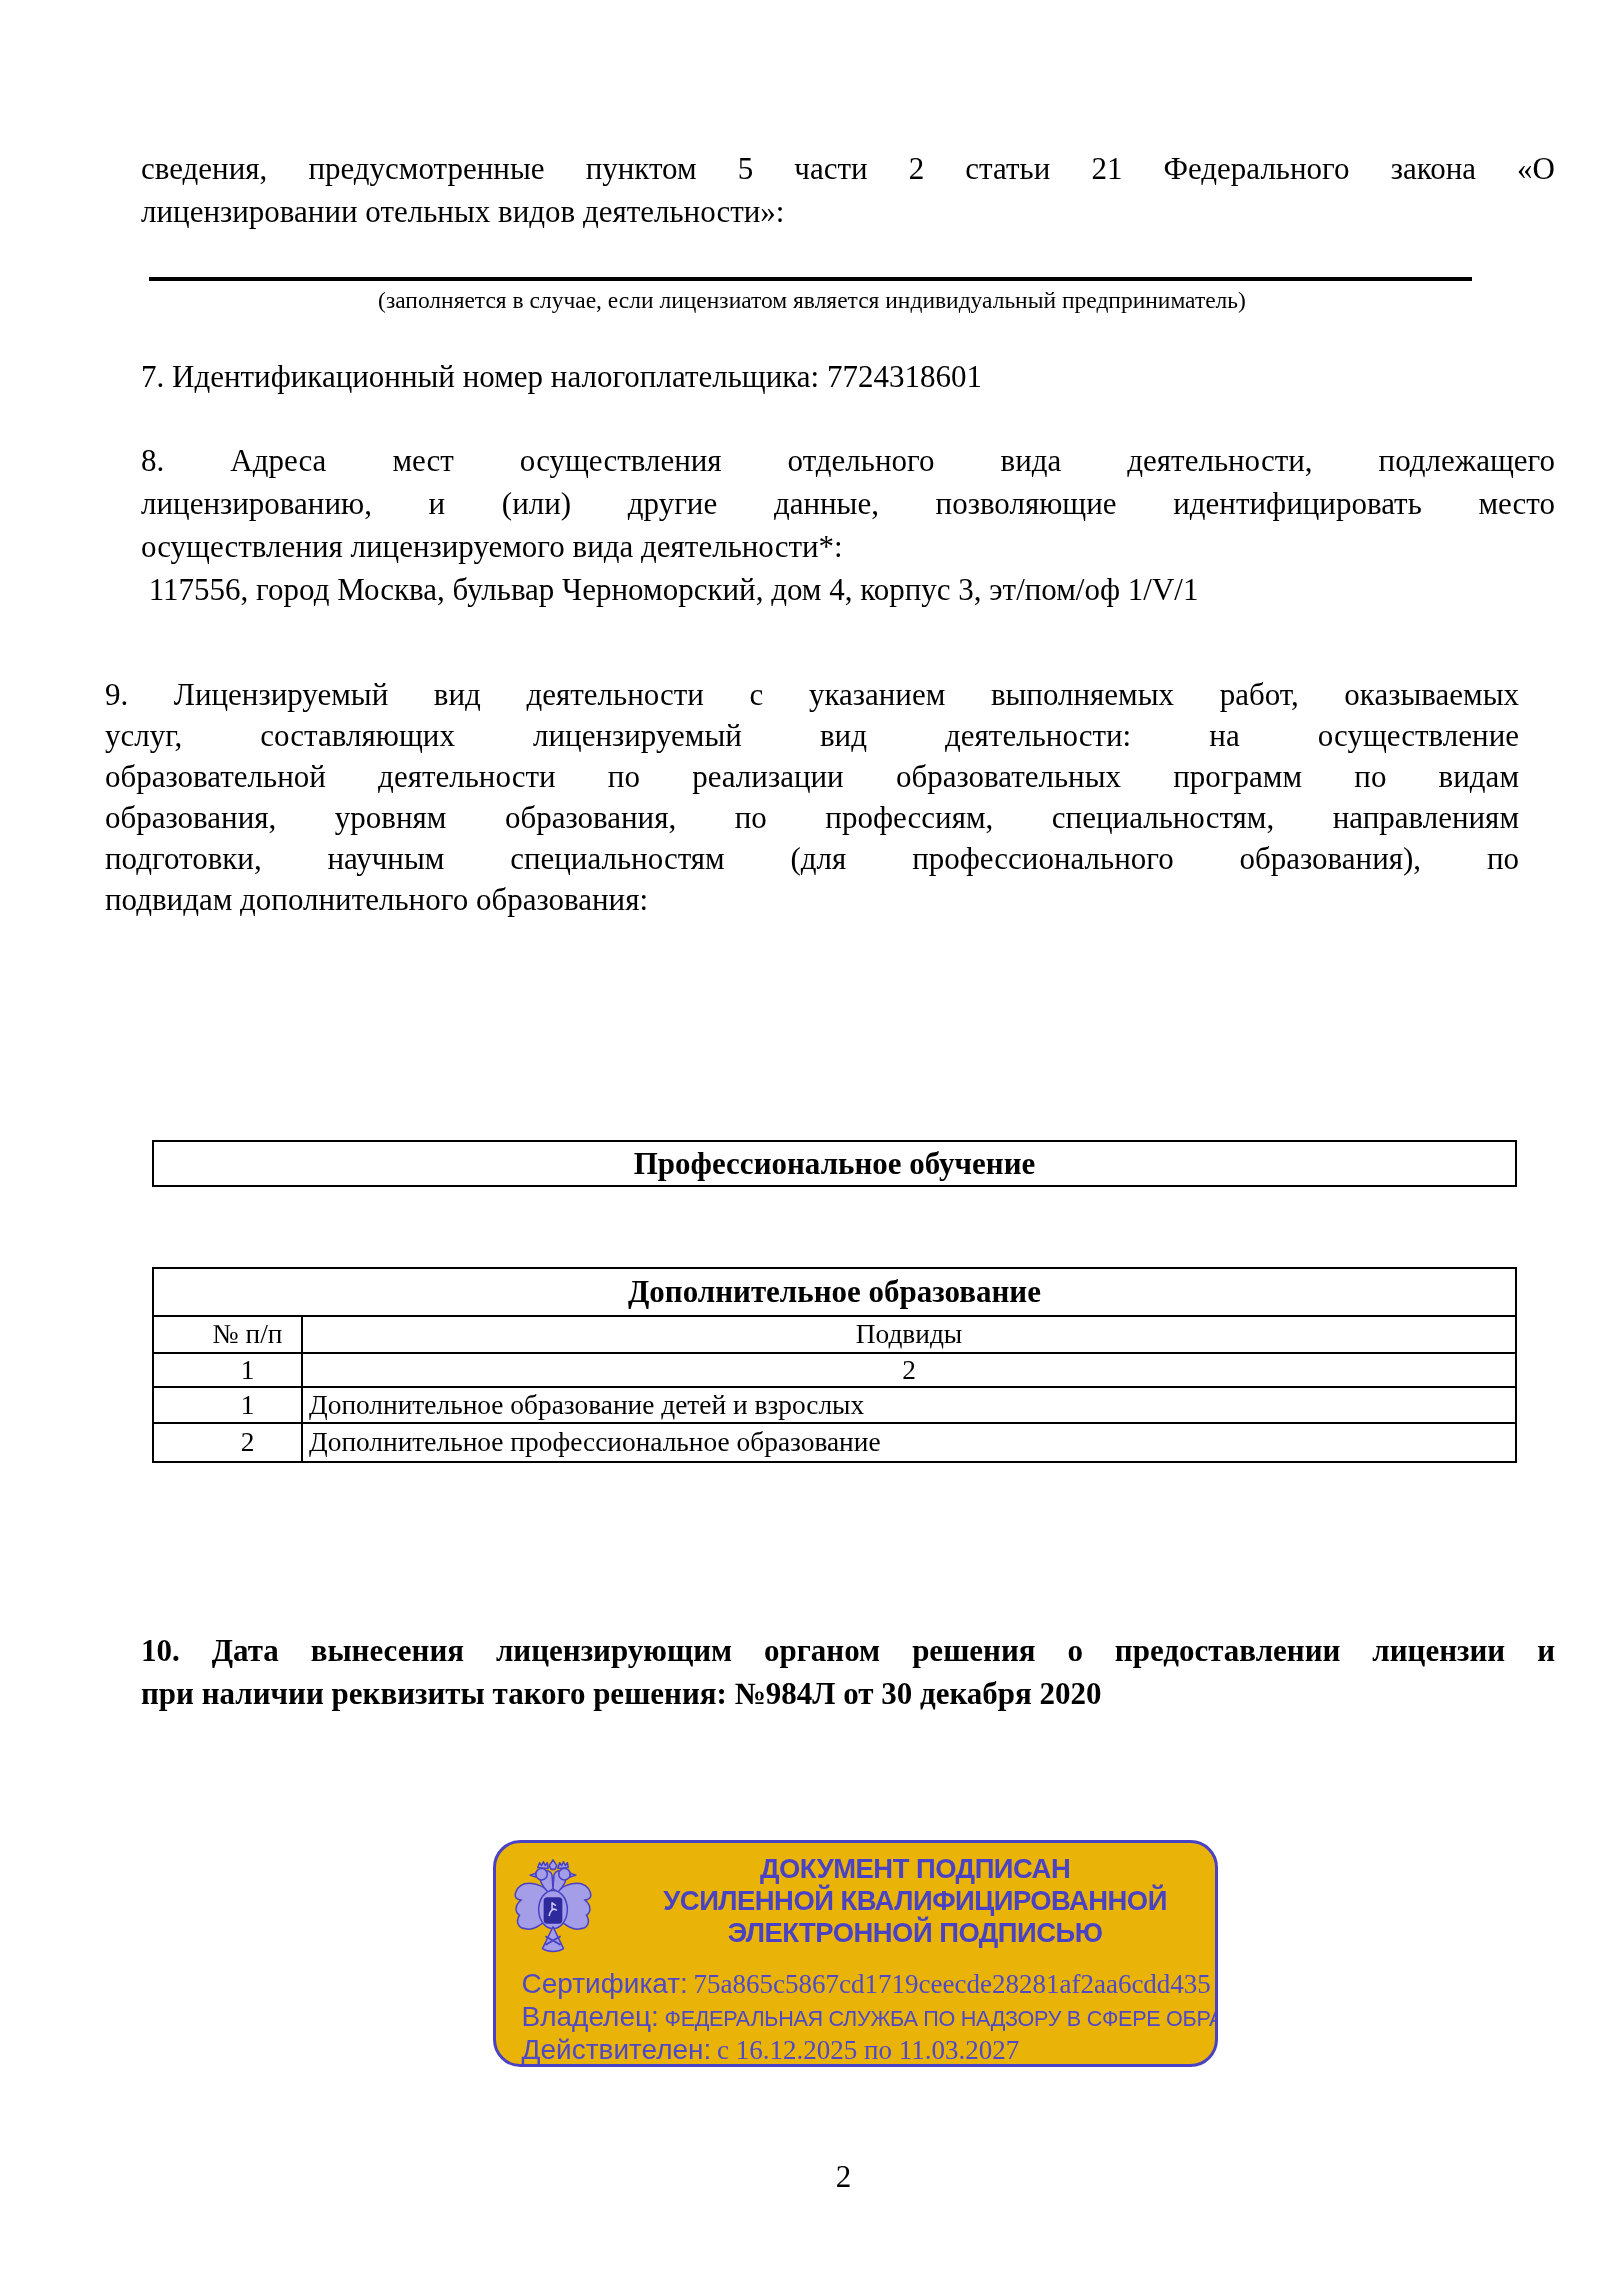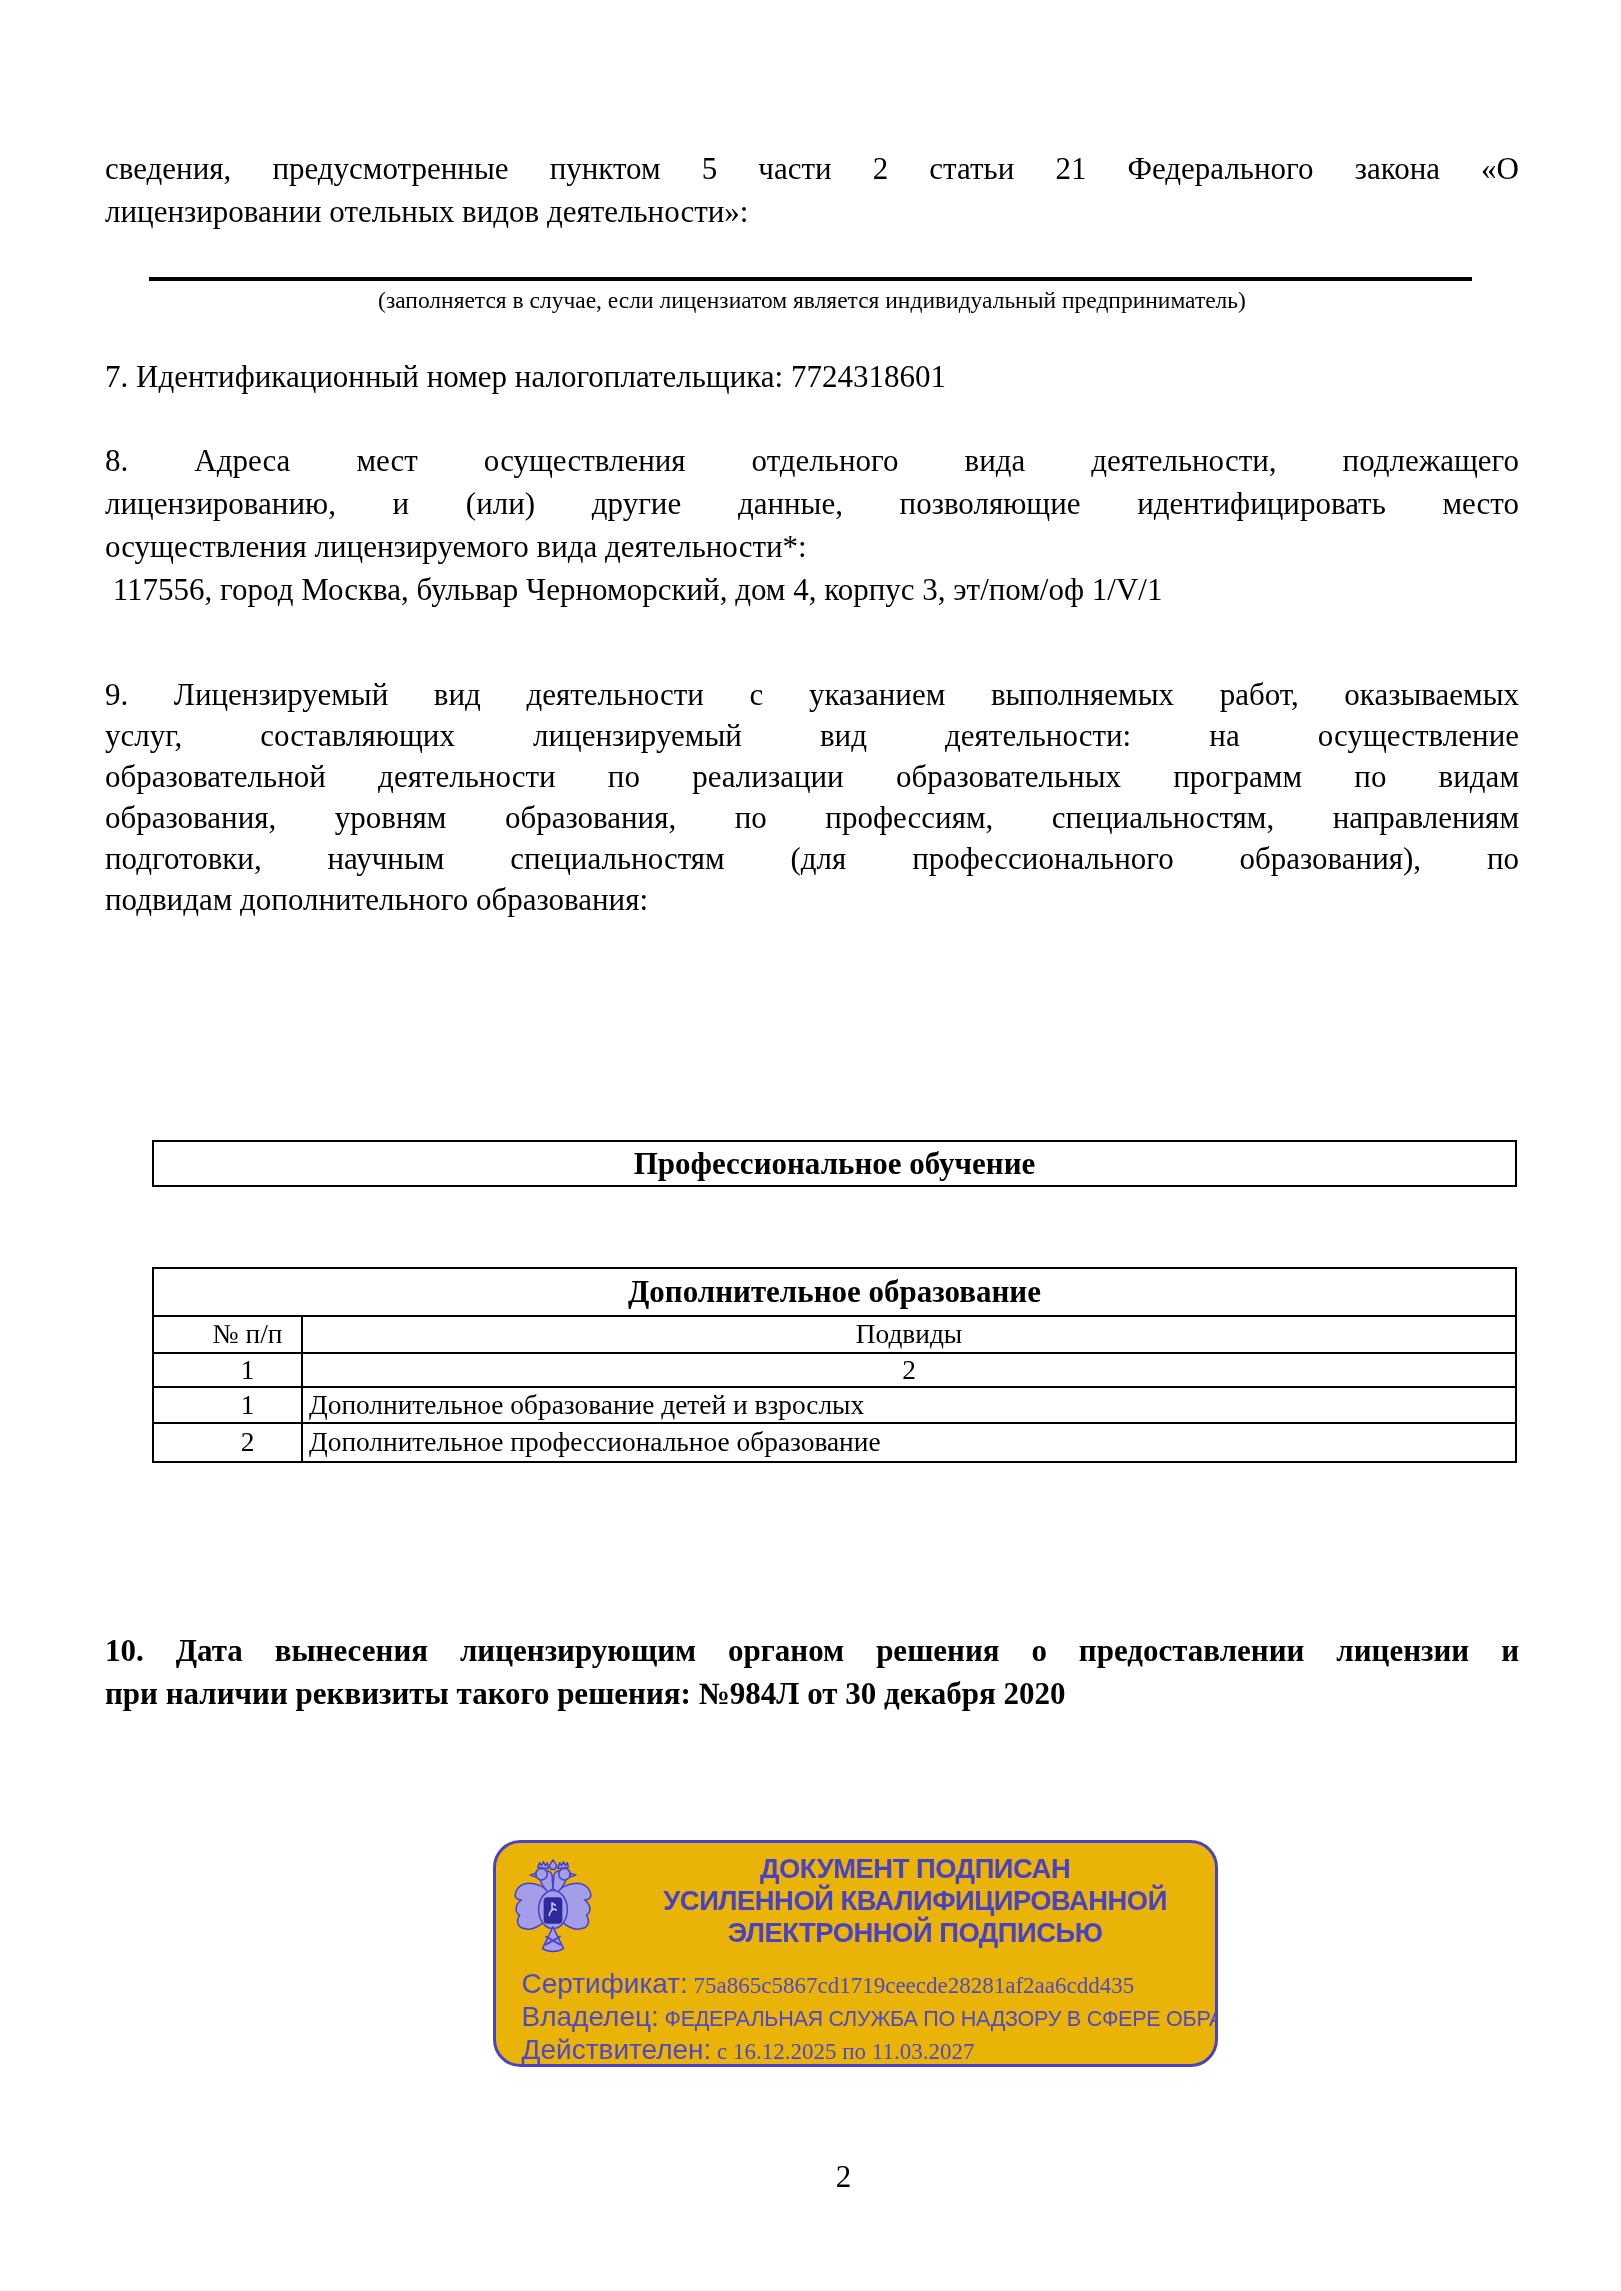--- a/index.html
+++ b/index.html
@@ -6,21 +6,21 @@
   .page{
     position:relative;
     width:1621px;height:2292px;
     margin:0 auto;
     background:#ffffff;
     font-family:"Liberation Serif","DejaVu Serif",serif;
     color:#000;
     overflow:hidden;
   }
   .abs{position:absolute;}
-  .body-text{font-size:31px;line-height:43px;}
+  .body-text{font-size:31px;line-height:43px;margin-left:36px;}
   .body-text-9{font-size:31px;line-height:41px;}
   .jline{text-align:justify;text-align-last:justify;}
   .lline{text-align:left;}
   .rule{background:#000;height:3.9px;}
   .note{font-size:23.5px;text-align:center;}
   .profbox{
     border:2.9px solid #000;box-sizing:border-box;
     display:flex;align-items:center;justify-content:center;
     font-weight:bold;font-size:31px;
   }
@@ -48,21 +48,21 @@
   .stamp-title{
     position:absolute;left:127px;right:7.8px;top:9.8px;
     text-align:center;font-weight:bold;font-size:27.4px;line-height:32px;
     color:#4a42c4;letter-spacing:-0.5px;
   }
   .stamp-certs{
     position:absolute;left:25.5px;top:125px;right:0;
     font-size:20.6px;line-height:31px;color:#5049c6;white-space:nowrap;
   }
   .stamp-certs .lbl{font-size:28px;}
-  .stamp-certs .val-serif{font-family:"Liberation Serif","DejaVu Serif",serif;font-size:23px;}
+  .stamp-certs .val-serif{font-family:"Liberation Serif","DejaVu Serif",serif;font-size:27px;}
   .stamp-certs .val-sans{font-size:21.6px;letter-spacing:-0.3px;}
   .pagenum{font-size:31px;text-align:center;}
 </style>
 </head>
 <body>
 
 <div class="page">
 
   <div class="abs body-text" style="left:105px;top:147px;width:1414px;">
     <div class="jline">сведения, предусмотренные пунктом 5 части 2 статьи 21 Федерального закона «О</div>

